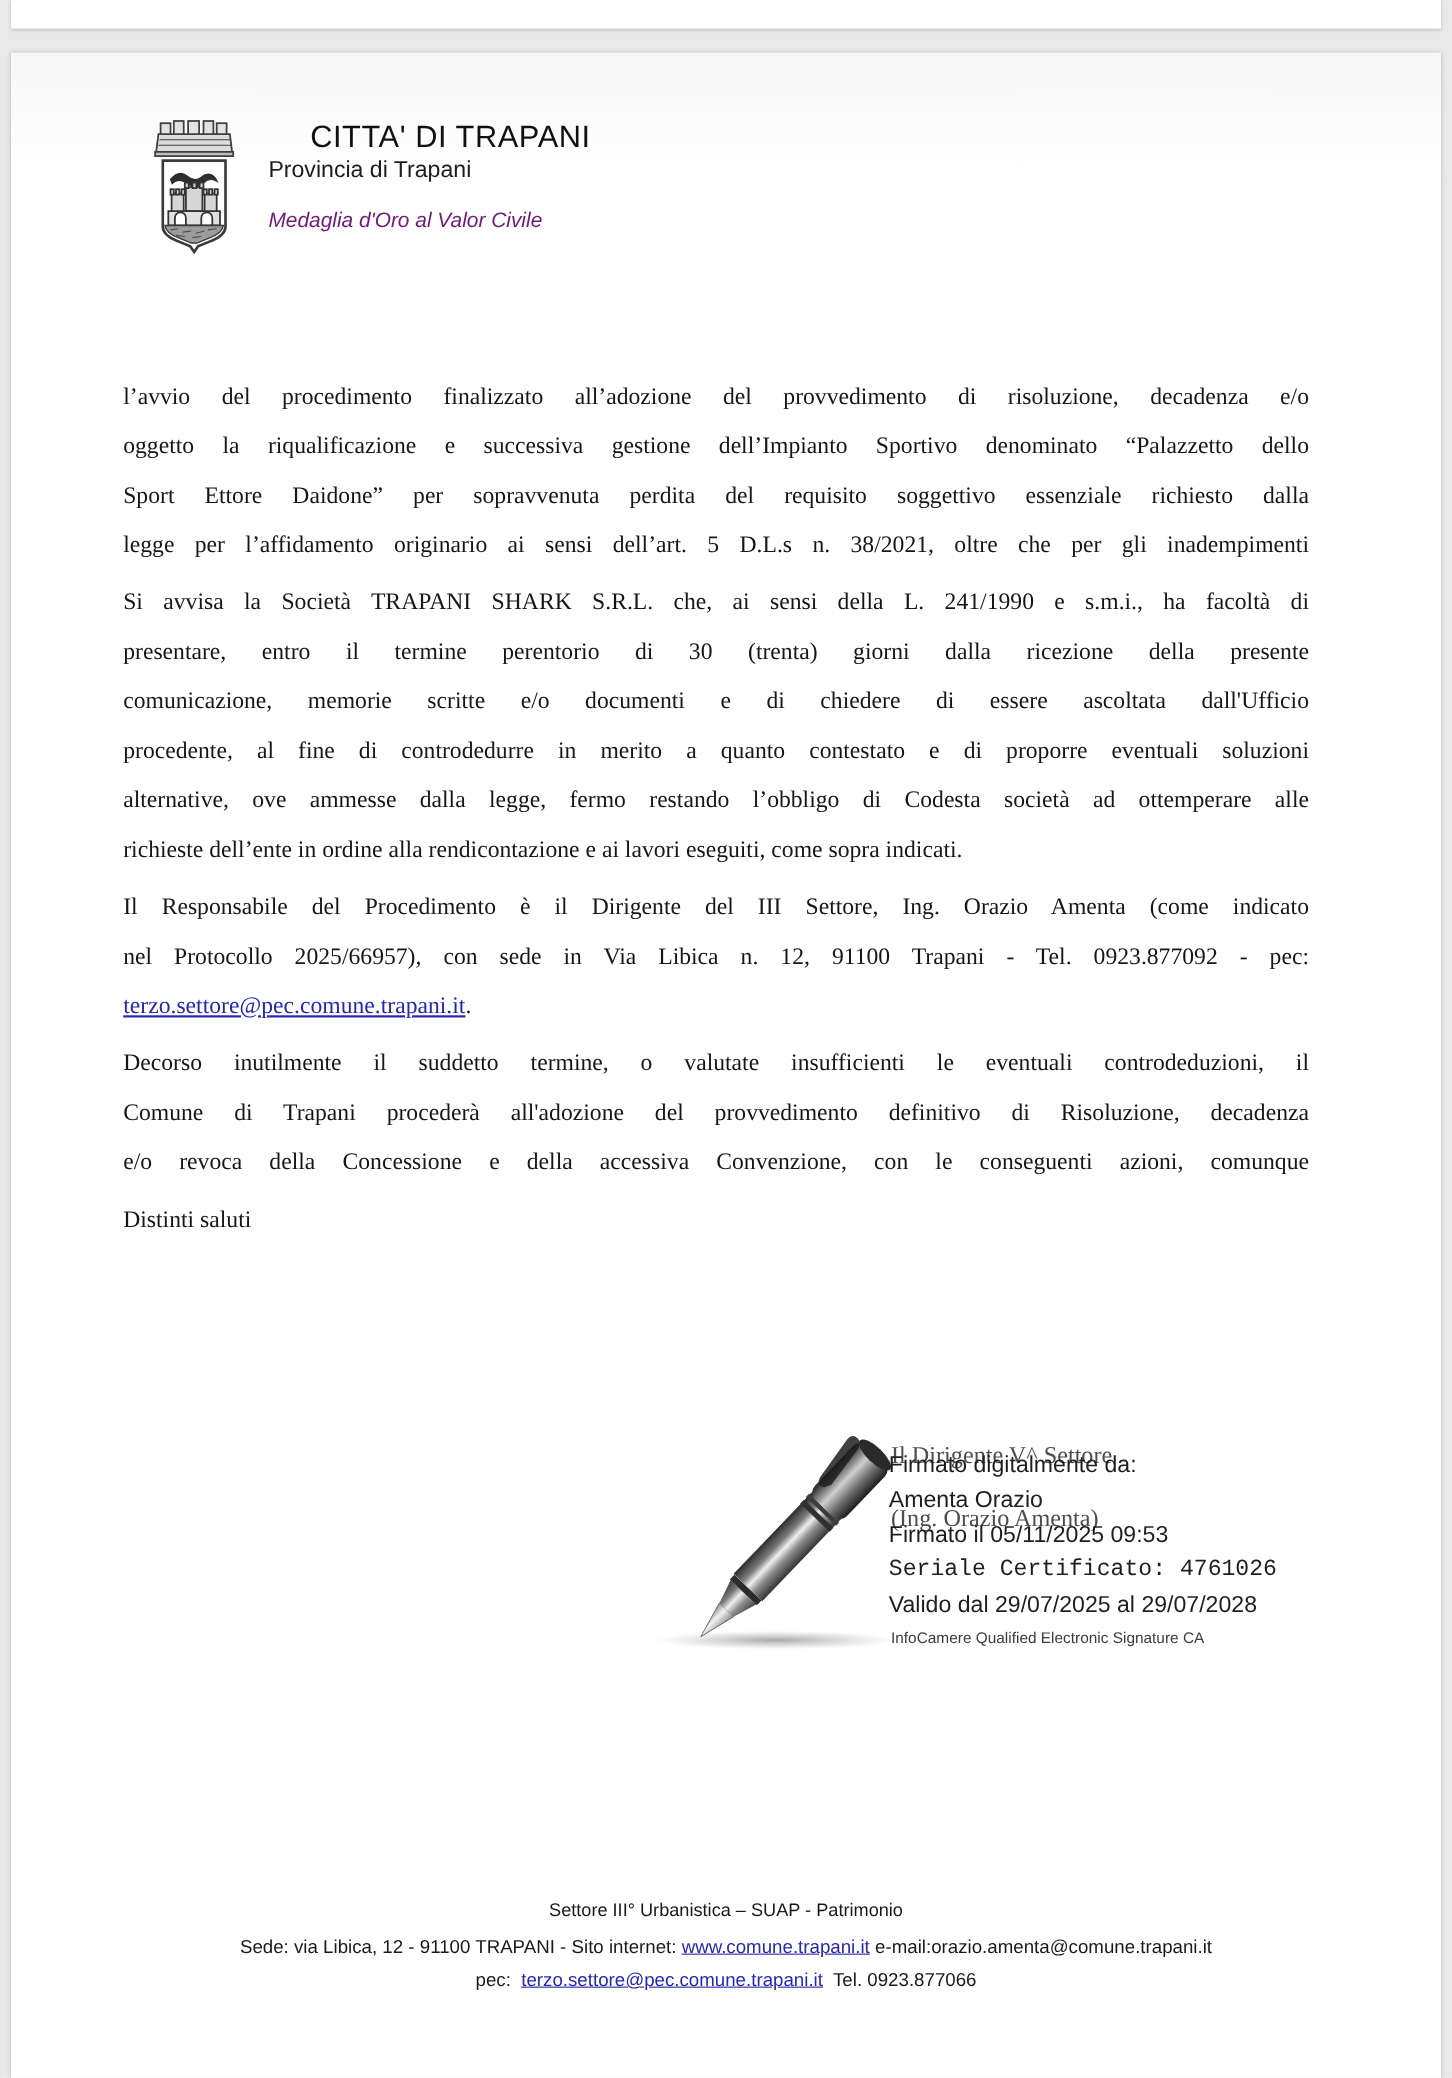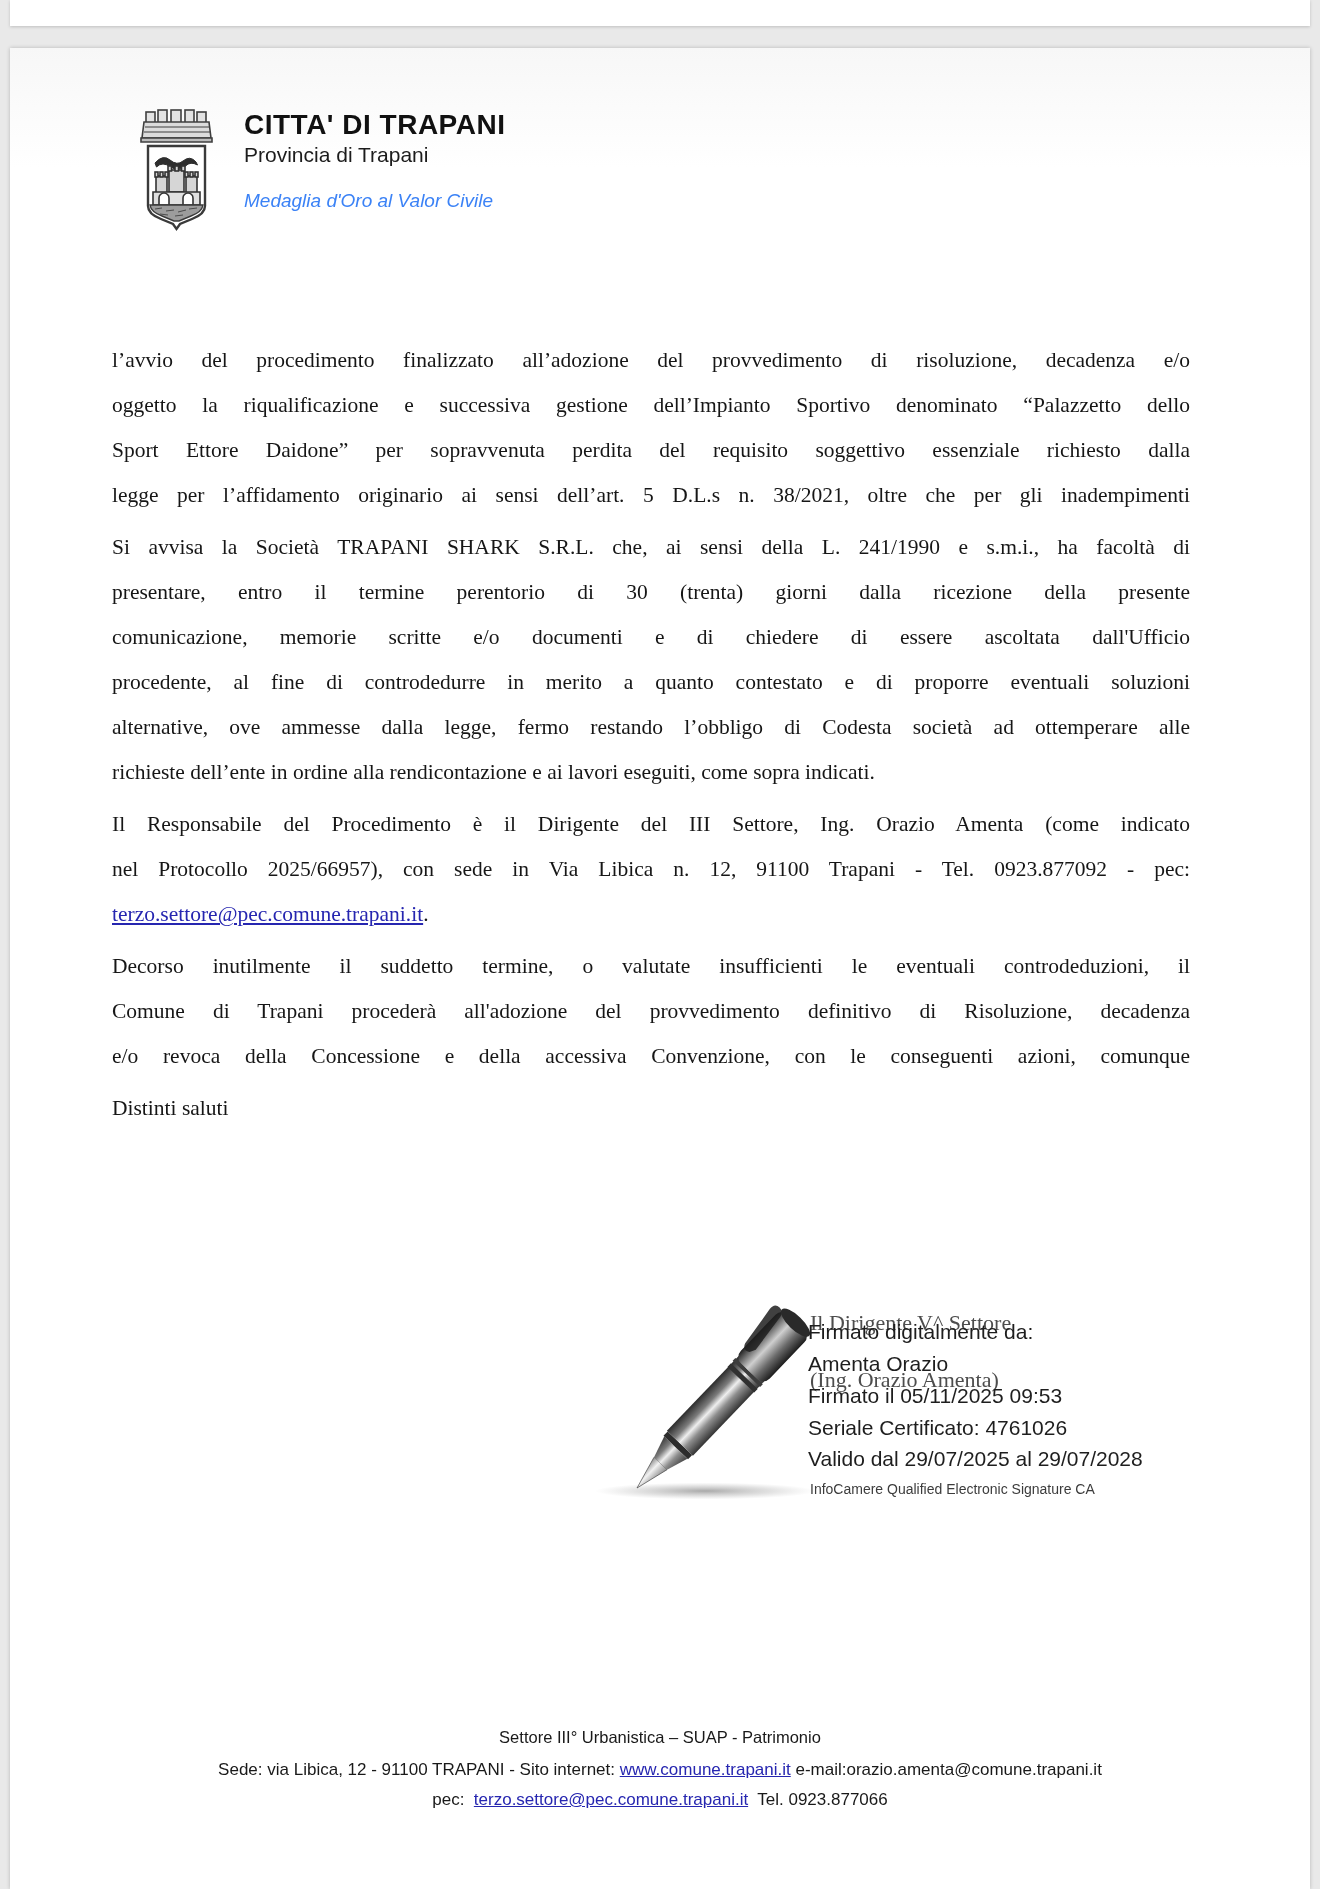--- a/index.html
+++ b/index.html
@@ -23,25 +23,26 @@
     box-shadow:0 0 4px rgba(0,0,0,.22);
   }
   .page:after{ 
     content:"";position:absolute;left:0;top:0;right:0;height:120px;
     background:linear-gradient(#f7f7f7, #ffffff);pointer-events:none;
   }
   
   .crest{position:absolute;left:121px;top:60px;width:92px;height:128px;z-index:2;}
   .hdr-text{position:absolute;left:234px;top:62px;z-index:2;}
   .hdr-title{
-    font-weight:bold;font-size:28px;letter-spacing:.5px;color:#111;
+    font-weight:normal;font-size:28px;letter-spacing:.5px;color:#111;
     line-height:30px;
+    margin-left:38px;
   }
   .hdr-sub{font-size:21px;color:#1c1c1c;line-height:26px;margin-top:2px;}
-  .hdr-motto{font-size:19px;font-style:italic;color:#3b82f6;margin-top:22px;}
+  .hdr-motto{font-size:19px;font-style:italic;color:#701a75;margin-top:22px;}
   
   .body-text{
     position:absolute;left:102px;top:290px;width:1078px;z-index:2;
     font-family:"Liberation Serif",serif;
     font-size:21.5px;color:#161616;
   }
   .para{margin:0 0 7px 0;}
   .body-line{
     line-height:45px;white-space:normal;
     text-align:justify;text-align-last:justify;
@@ -60,21 +61,21 @@
   .sig-ghost.role{top:1262px;}
   .sig-ghost.name{top:1303px;margin-top:16px;}
   .sig-line{
     position:absolute;left:798px;z-index:4;
     font-family:"Liberation Sans",sans-serif;font-size:21px;color:#1e1e1e;
     white-space:nowrap;
   }
   .sig-l1{top:1272px;}
   .sig-l2{top:1304px;}
   .sig-l3{top:1336px;}
-  .sig-l4{top:1368px;}
+  .sig-l4{top:1368px;font-family:Liberation Mono, monospace;}
   .sig-l5{top:1399px;}
   .sig-ca{
     position:absolute;left:800px;top:1433px;z-index:4;
     font-family:"Liberation Sans",sans-serif;font-size:14px;color:#3c3c3c;
     white-space:nowrap;
   }
   
   .footer-line{
     position:absolute;left:0;width:100%;text-align:center;z-index:2;
     font-family:"Liberation Sans",sans-serif;color:#191919;

